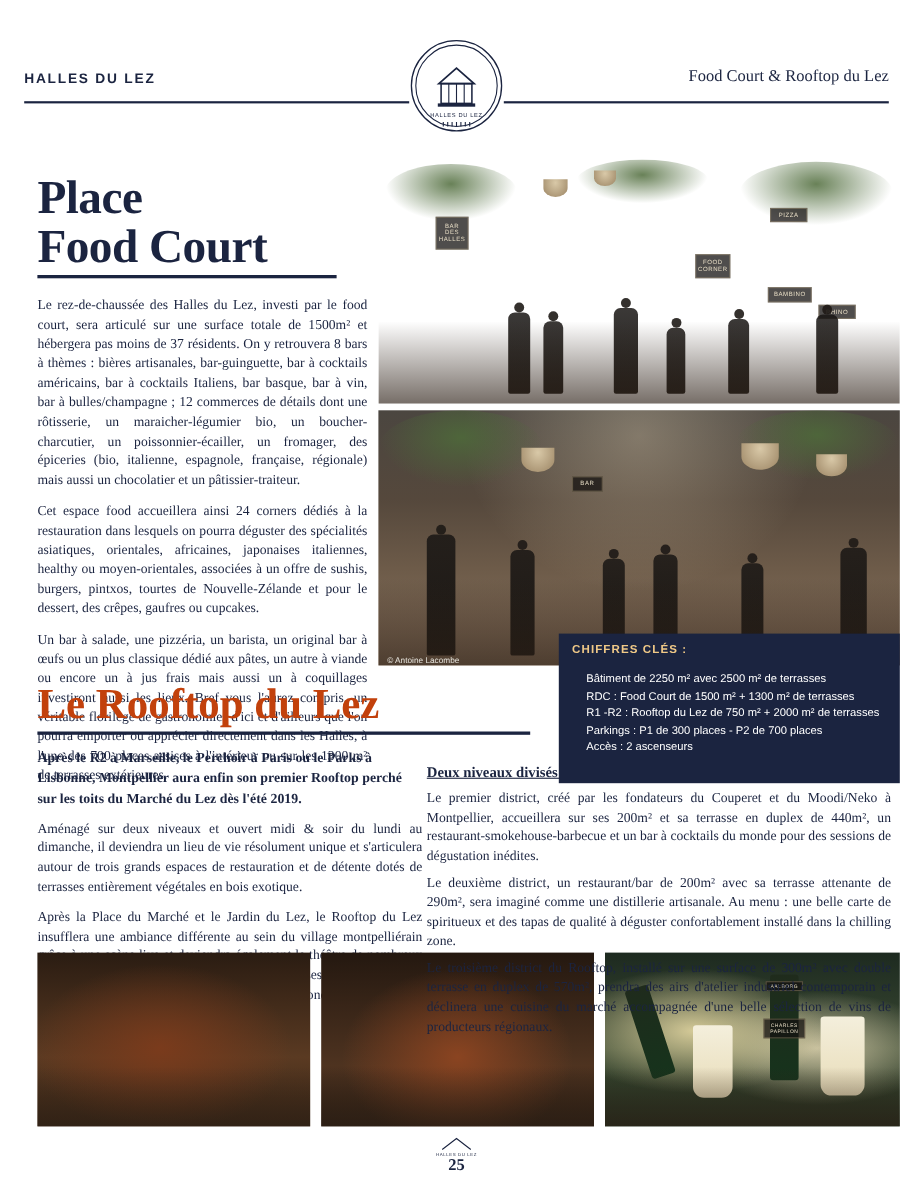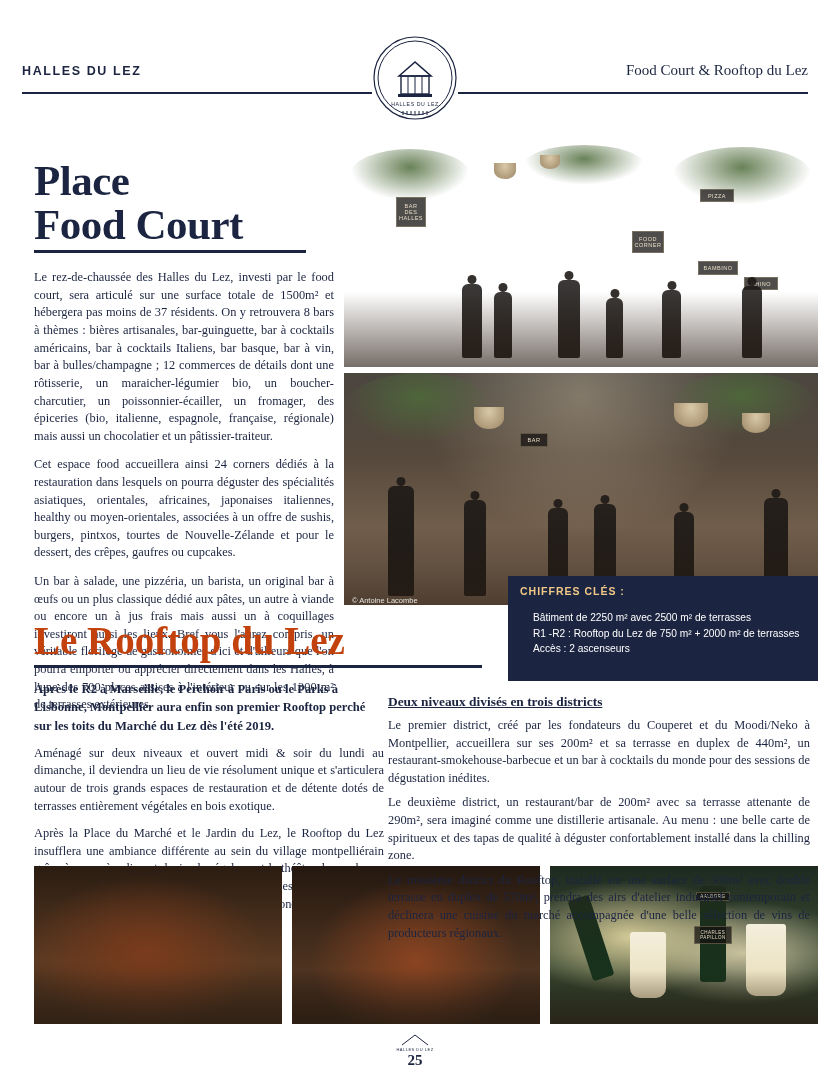--- a/index.html
+++ b/index.html
@@ -371,21 +371,23 @@
   <div class="sign" style="left:146px; top:26px; width:34px; height:9px; font-size:4.5px;">AALBORG</div>
   <div class="sign" style="left:144px; top:60px; width:38px; height:18px; font-size:4.5px; white-space:pre-line;">CHARLES
 PAPILLON</div>
   <div class="strip-dark"></div>
 </div>
 
 <div class="keyfacts">
   <h4>CHIFFRES CLÉS :</h4>
   <ul>
     <li>Bâtiment de 2250 m² avec 2500 m² de terrasses</li>
+    <li>RDC : Food Court de 1500 m² + 1300 m² de terrasses</li>
     <li>R1 -R2 : Rooftop du Lez de 750 m² + 2000 m² de terrasses</li>
+    <li>Parkings : P1 de 300 places - P2 de 700 places</li>
     <li>Accès : 2 ascenseurs</li>
   </ul>
 </div>
 
 <div class="col-right">
   <div class="districts-head">Deux niveaux divisés en trois districts</div>
   <div class="districts-body">
     <p>Le premier district, créé par les fondateurs du Couperet et du Moodi/Neko à Montpellier, accueillera sur ses 200m² et sa terrasse en duplex de 440m², un restaurant-smokehouse-barbecue et un bar à cocktails du monde pour des sessions de dégustation inédites.</p>
     <p>Le deuxième district, un restaurant/bar de 200m² avec sa terrasse attenante de 290m², sera imaginé comme une distillerie artisanale. Au menu : une belle carte de spiritueux et des tapas de qualité à déguster confortablement installé dans la chilling zone.</p>
     <p>Le troisième district du Rooftop, installé sur une surface de 300m² avec double terrasse en duplex de 570m², prendra des airs d'atelier industriel contemporain et déclinera une cuisine du marché accompagnée d'une belle sélection de vins de producteurs régionaux.</p>

